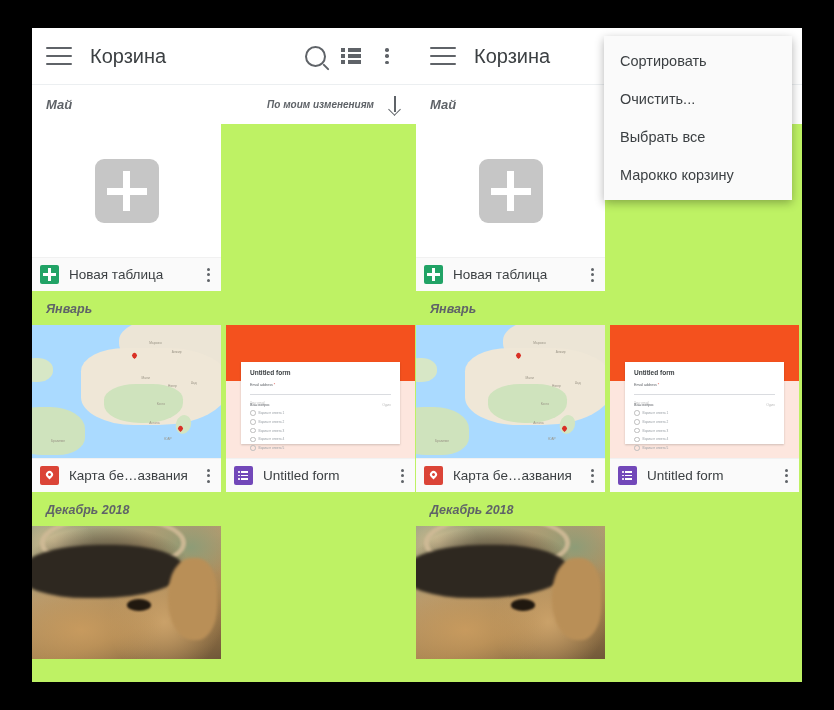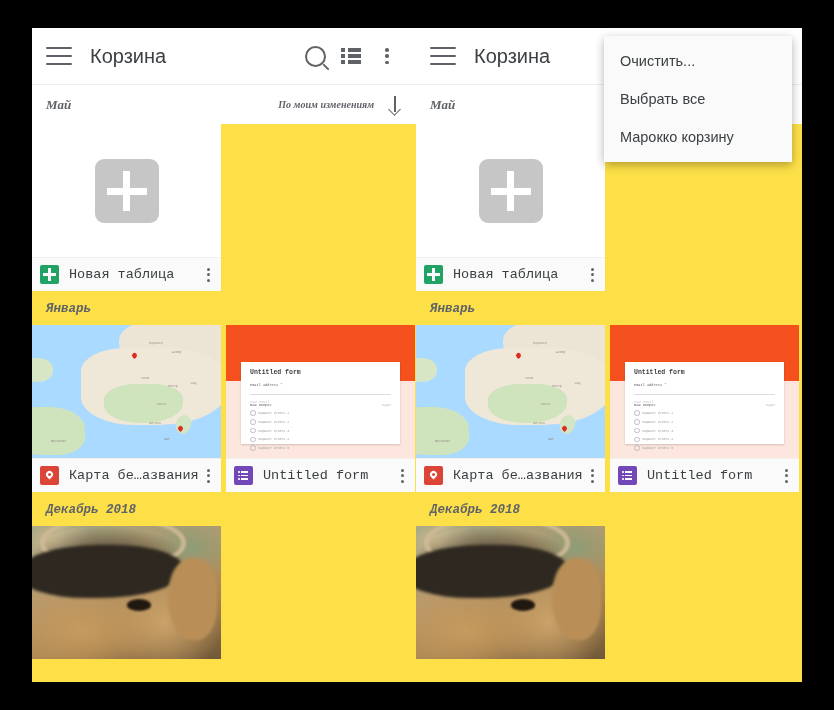--- a/index.html
+++ b/index.html
@@ -24,30 +24,30 @@
         right:-3px;bottom:-6px;transform:rotate(-45deg);border-radius:1px;}
   .listv{width:20px;height:16px;display:flex;flex-direction:column;justify-content:space-between;}
   .listv span{display:flex;align-items:center;height:4px;}
   .listv span:before{content:"";width:4px;height:4px;background:#5f6368;margin-right:3px;}
   .listv span:after{content:"";flex:1;height:4px;background:#5f6368;}
   .kebab{display:flex;flex-direction:column;justify-content:space-between;height:16px;}
   .kebab b{display:block;width:3.5px;height:3.5px;border-radius:50%;background:#5f6368;}
 
   .sortbar{height:40px;background:#fff;border-top:1px solid #eceff1;
            display:flex;align-items:center;padding:0 14px;box-sizing:border-box;
-           position:relative;z-index:2;font-family:Liberation Serif, serif;}
+           position:relative;z-index:2;}
   .sort-month{font-size:13px;font-style:italic;font-weight:bold;color:#5f6368;flex:1;}
   .sort-by{font-size:10px;font-style:italic;font-weight:bold;color:#5f6368;}
   .arrow-dn{margin-left:14px;margin-right:2px;width:14px;height:17px;position:relative;}
   .arrow-dn:before{content:"";position:absolute;left:6px;top:0;width:1.6px;height:16px;background:#5f6368;}
   .arrow-dn:after{content:"";position:absolute;left:2.2px;top:9px;width:8px;height:8px;
         border-right:1.6px solid #5f6368;border-bottom:1.6px solid #5f6368;transform:rotate(45deg);}
 
   
-  .content{position:absolute;top:96px;left:0;right:0;bottom:0;background:#fde047;overflow:hidden;font-family:Liberation Mono, monospace;}
+  .content{position:absolute;top:96px;left:0;right:0;bottom:0;background:#bef264;overflow:hidden;}
   .section-label{font-size:12.5px;font-style:italic;font-weight:bold;color:#5f6368;
                  padding:11px 0 9px 14px;}
 
   .grid{display:flex;gap:5px;padding:0 0 0 0;}
   .card{width:189px;background:#fff;flex:0 0 auto;overflow:hidden;}
   .thumb{height:133px;position:relative;overflow:hidden;background:#fff;}
   .cardbar{height:34px;background:#fafafa;display:flex;align-items:center;padding:0 8px;
            box-sizing:border-box;border-top:1px solid #f1f1f1;}
   .badge{width:19px;height:19px;border-radius:2px;flex:0 0 auto;display:flex;
          align-items:center;justify-content:center;margin-right:10px;}
@@ -475,17 +475,18 @@
               <div class="ear"></div>
               <div class="eye"></div>
           </div>
         </div>
       </div>
     </div>
 
   </div>
 
   <div class="menu">
+    <div class="menu-item">Сортировать</div>
     <div class="menu-item">Очистить...</div>
     <div class="menu-item">Выбрать все</div>
     <div class="menu-item">Марокко корзину</div>
   </div>
 </div>
 
 </body></html>

